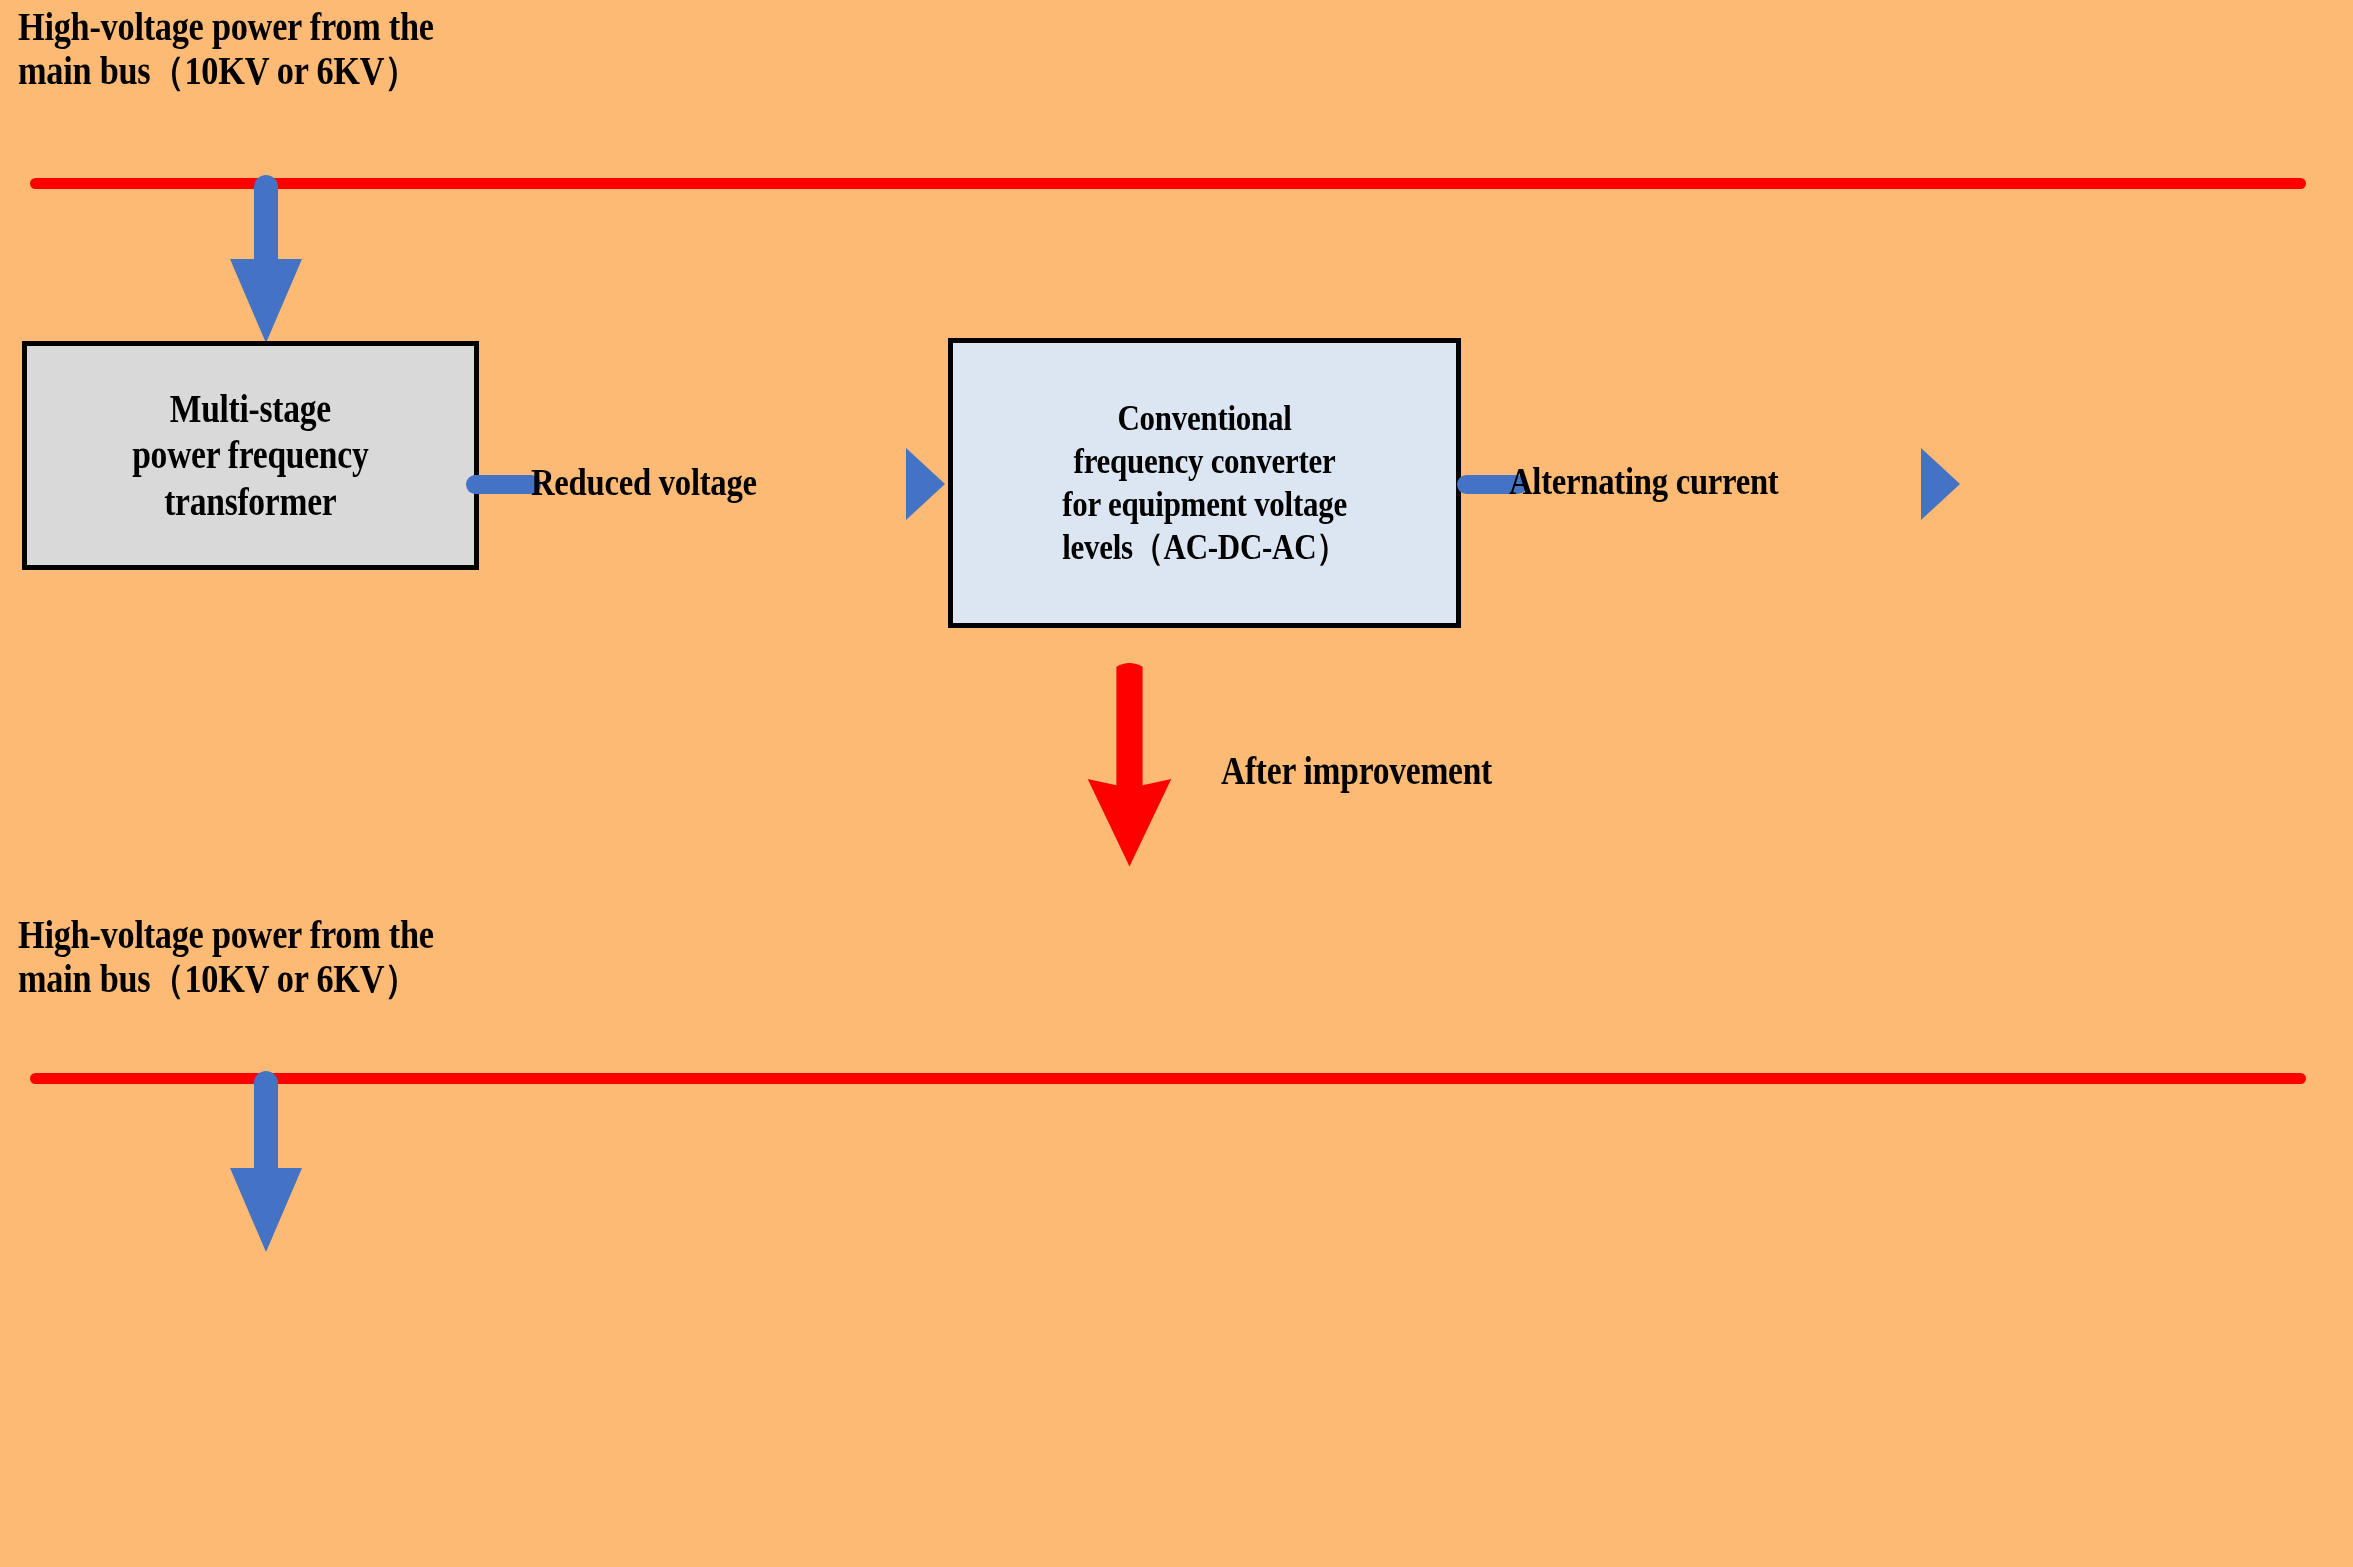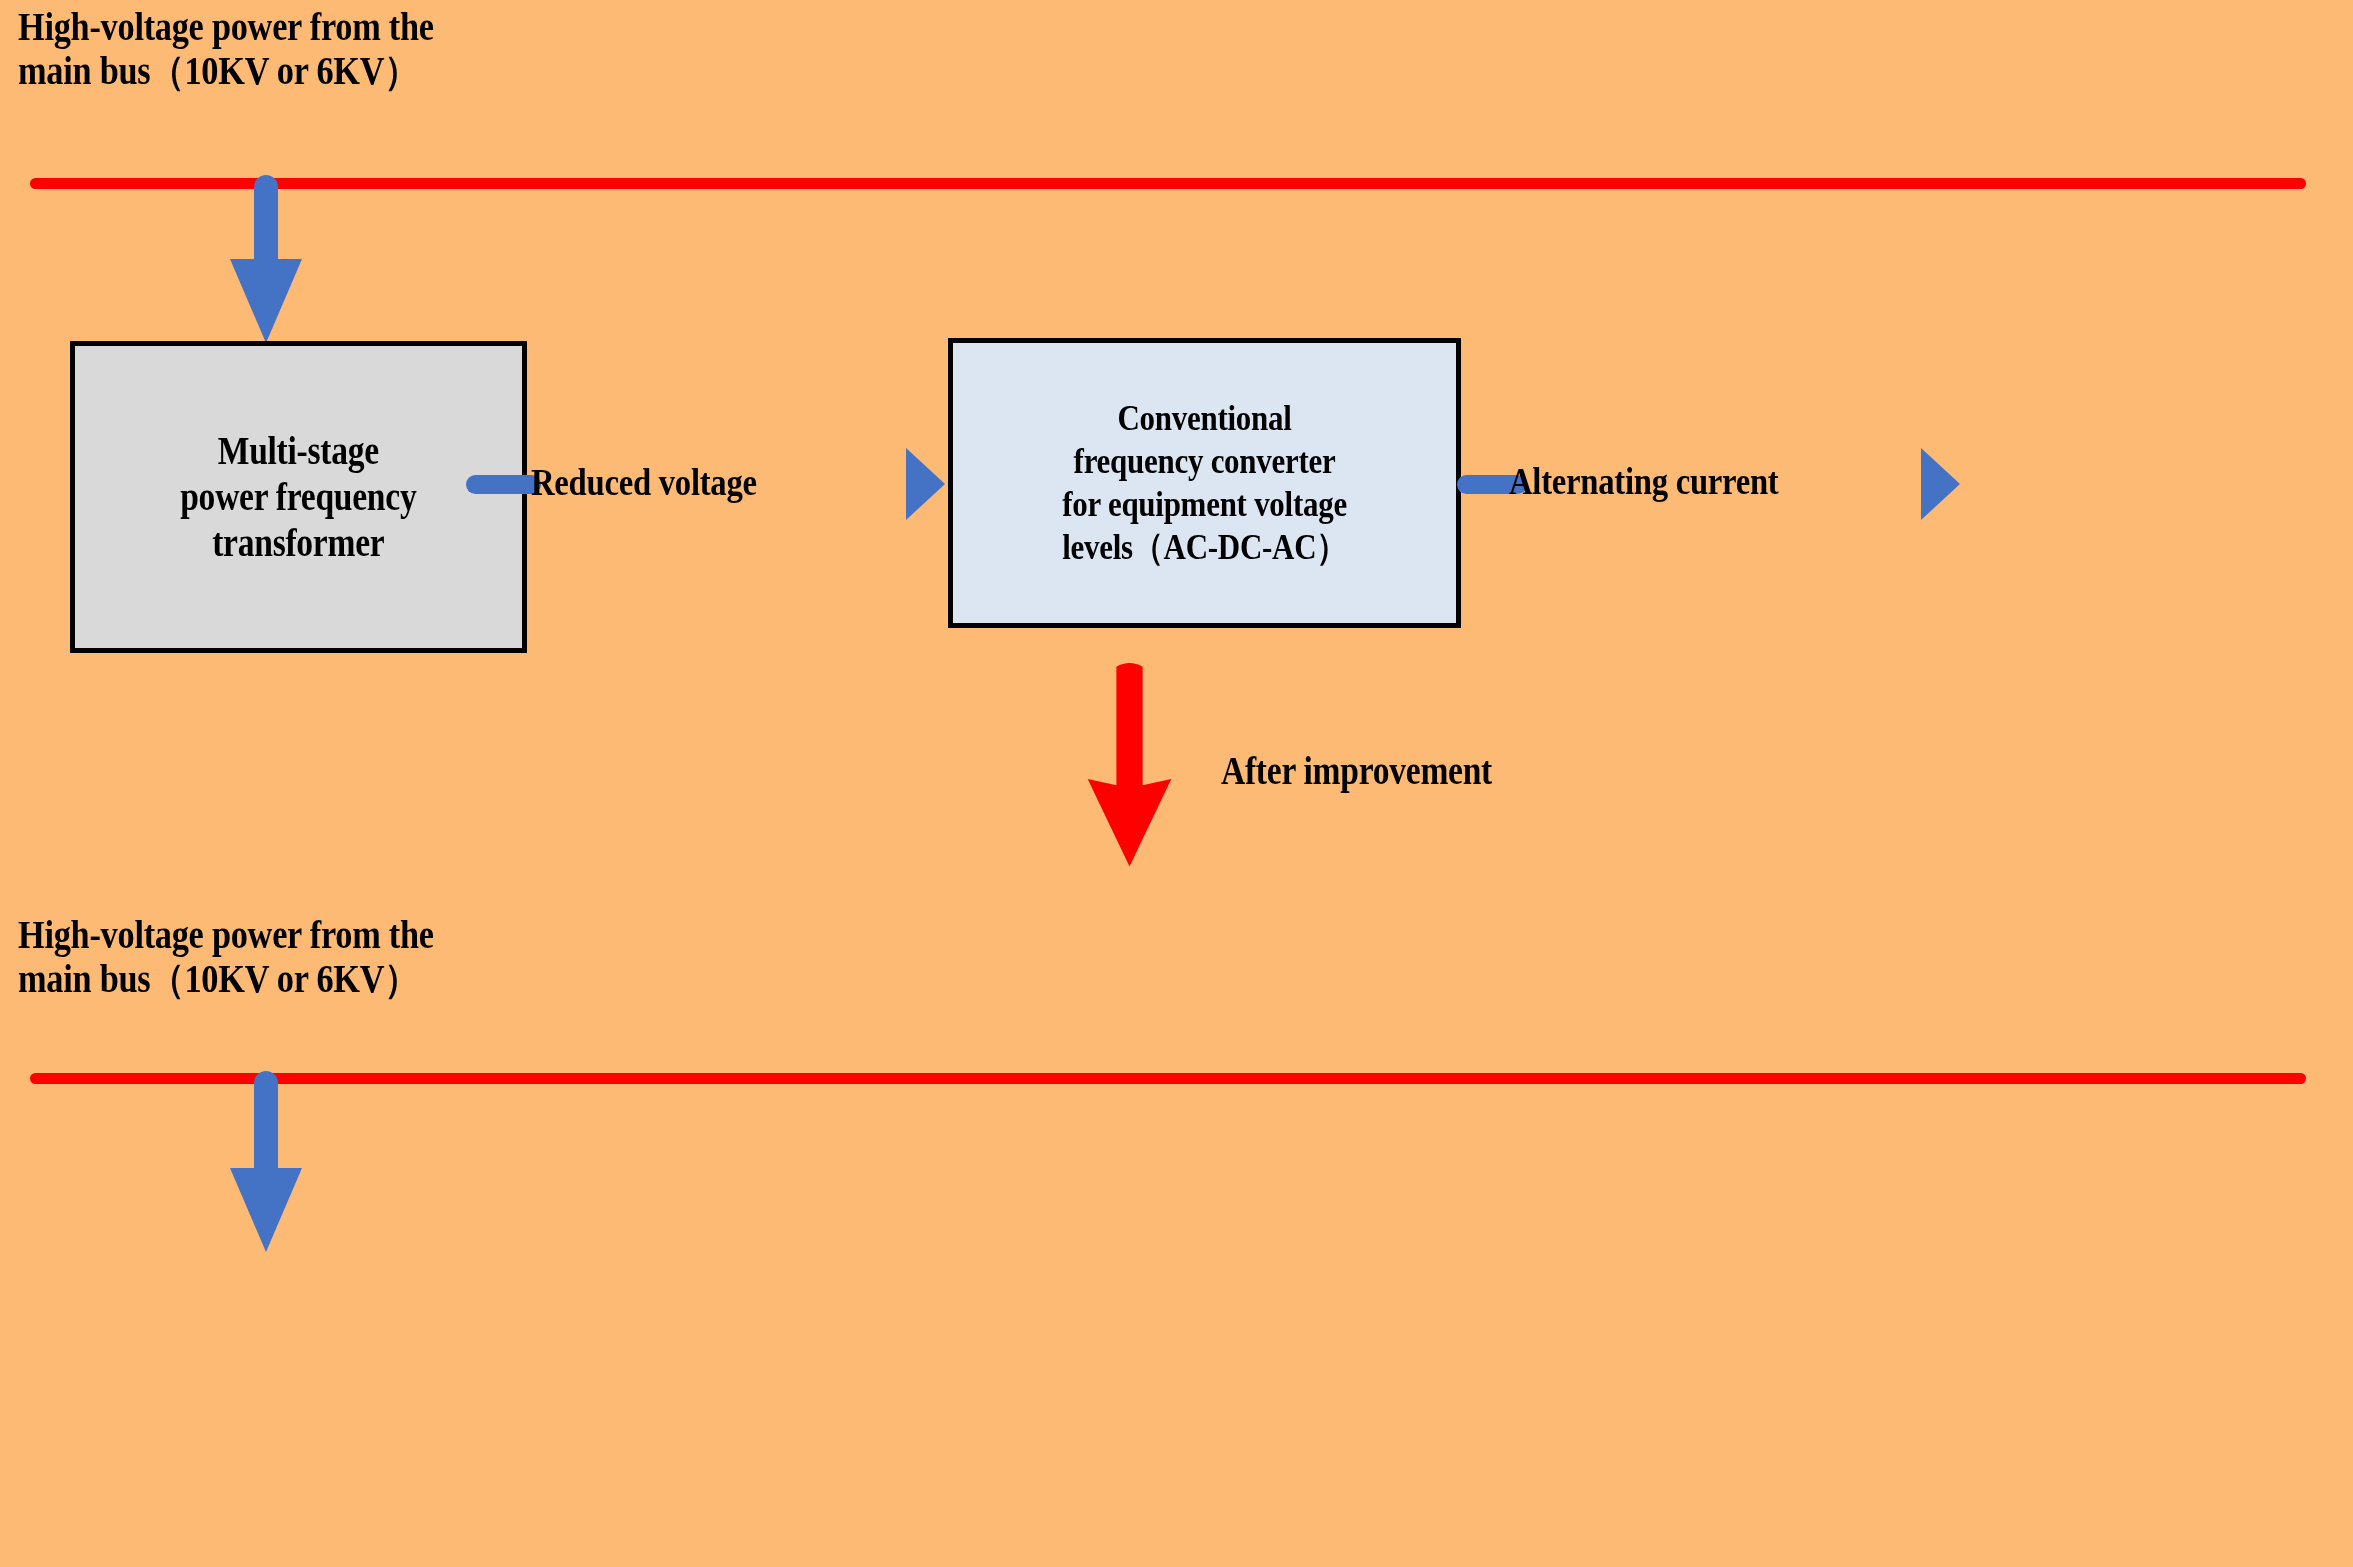--- a/index.html
+++ b/index.html
@@ -120,21 +120,21 @@
   <div class="abs caption" style="left:17.5px; top:5px; width:876px;">High-voltage power from the
  main bus（10KV or 6KV）</div>
 
   <div class="abs bus-bar" style="left:30px; top:178px; width:2276px;"></div>
 
   <div class="abs" style="left:230px; top:175px; width:71px; height:170px;">
     <div class="abs v-arrow-shaft" style="left:24px; top:0px; width:24px; height:88px;"></div>
     <div class="abs v-arrow-head" style="left:0px; top:84px;"></div>
   </div>
 
-  <div class="abs box box-gray" style="left:22px; top:341px; width:457px; height:312px;margin-left:48px;">
+  <div class="abs box box-gray" style="left:22px; top:341px; width:457px; height:229px;">
     <div class="box-label" style="font-size:39px; line-height:1.18;">Multi-stage
 power frequency
 transformer</div>
   </div>
 
   <div class="abs h-stub" style="left:466px; top:475px; width:75px;"></div>
   <div class="abs h-arrow-head" style="left:906px; top:448px;"></div>
   <div class="abs conn-label" style="left:531px; top:460px;">Reduced voltage</div>
 
   <div class="abs box box-blue" style="left:948px; top:338px; width:513px; height:290px;">

